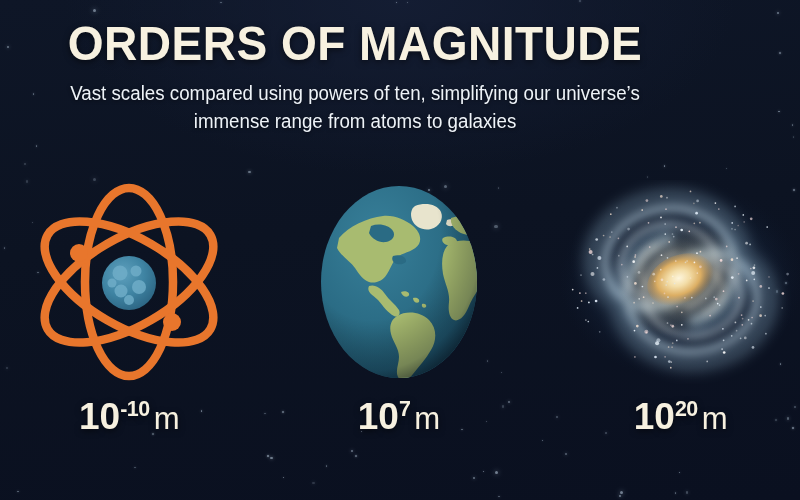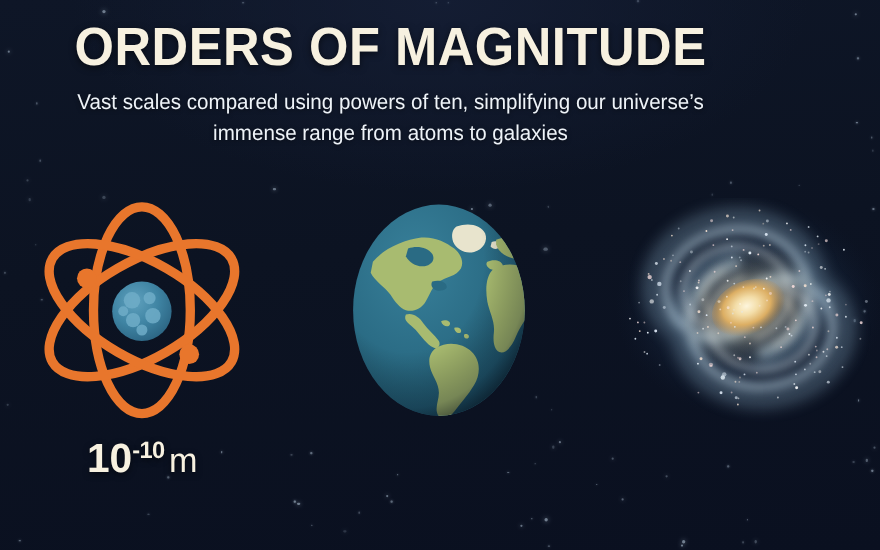--- a/index.html
+++ b/index.html
@@ -290,20 +290,23 @@
               C141 110 136 102 134 92 C132 80 133 68 140 62 Z"></path>
 
             <path fill="#a8bb70" d="M142 36 C152 32 164 34 170 40 C174 45 170 52 163 53
               C154 54 144 48 142 40 Z"></path>
 
             <path fill="#a8bb70" d="M134 56 C140 53 147 55 148 59 C149 63 143 65 138 63 C134 62 132 58 134 56 Z"></path>
 
             <ellipse cx="90" cy="100" rx="78" ry="96" fill="url(#shadeGrad)"></ellipse>
           </g>
         </svg>
+      </div>
+      <div class="scale-label">
+        <span>10</span><span class="exp">7</span><span class="unit">m</span>
       </div>
     </div>
 
     <div class="scale-item item-galaxy">
       <div class="art">
         <svg width="250" height="204" viewBox="0 0 250 204">
           <defs>
             <radialGradient id="haloGrad" cx="50%" cy="50%" r="50%">
               <stop offset="0%" stop-color="rgba(140,180,210,0.40)"></stop>
               <stop offset="45%" stop-color="rgba(90,135,175,0.22)"></stop>
@@ -521,16 +524,19 @@
               <circle cx="195.5" cy="143.7" r="0.85" fill="#eaf3fb" opacity="0.61"></circle>
               <circle cx="134.5" cy="98.0" r="0.85" fill="#f6e2d2" opacity="0.64"></circle>
               <circle cx="16.7" cy="109.6" r="0.85" fill="#ffffff" opacity="0.82"></circle>
               <circle cx="71.4" cy="96.8" r="0.85" fill="#dfeaf6" opacity="0.53"></circle>
               <circle cx="192.6" cy="139.8" r="0.85" fill="#ffffff" opacity="0.71"></circle>
               <circle cx="29.8" cy="113.2" r="0.85" fill="#f2d9d9" opacity="0.53"></circle>
               <circle cx="176.2" cy="42.9" r="0.85" fill="#dfeaf6" opacity="0.85"></circle>
             </g>
         </svg>
       </div>
+      <div class="scale-label">
+        <span>10</span><span class="exp">20</span><span class="unit">m</span>
+      </div>
     </div>
 
   </div>
 </div>
 
 </body></html>

